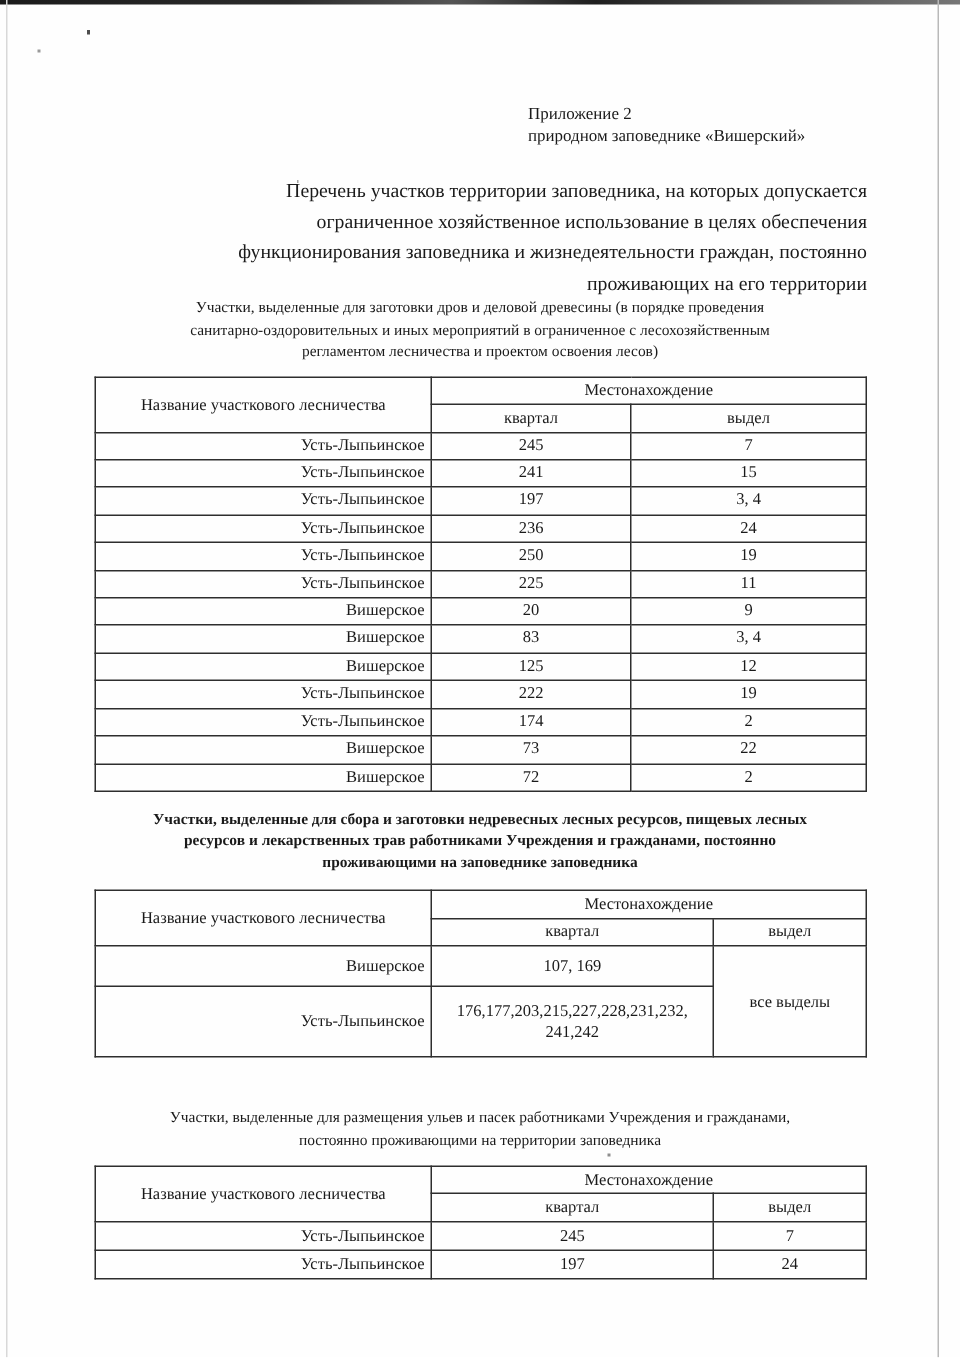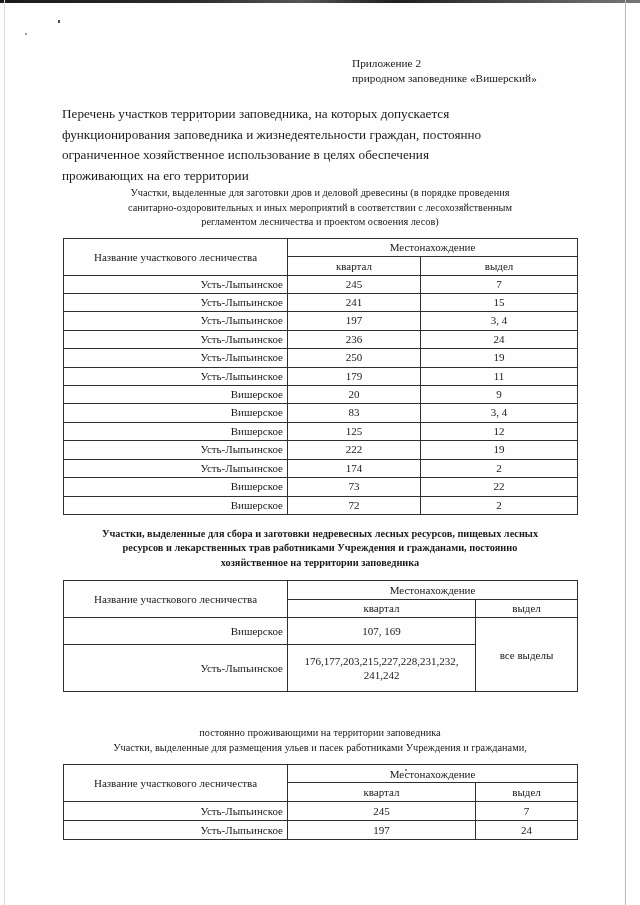--- a/index.html
+++ b/index.html
@@ -39,40 +39,40 @@
     width: 1px; height: 905px;
     background: #b9b9b9;
   }
   .speck {
     position: absolute;
     background: #4d4d4d;
   }
 
   .content {
     position: absolute;
-    top: 0; left: 0;
+    top: 13px; left: 0;
     width: 640px;
   }
 
   
   .doc-header {
     margin-top: 56px;
     padding-left: 352px;
     font-size: 11.3px;
     line-height: 15.2px;
     text-align: left;
   }
   .doc-header div { white-space: nowrap; }
 
   
   .doc-title {
     margin: 18px 62px 0 62px;
     font-size: 13.2px;
     line-height: 20.5px;
-    text-align: left;
+    text-align: right;
   }
 
   
   .section-note {
     margin: 0 68px;
     font-size: 10.3px;
     line-height: 14.4px;
     text-align: center;
   }
   .sec1-note { }
@@ -136,28 +136,28 @@
 
   <div class="content">
 
     <div class="doc-header">
       <div>Приложение 2</div>
       <div>природном заповеднике «Вишерский»</div>
     </div>
 
     <div class="doc-title">
       <div>Перечень участков территории заповедника, на которых допускается</div>
+      <div>ограниченное хозяйственное использование в целях обеспечения</div>
       <div>функционирования заповедника и жизнедеятельности граждан, постоянно</div>
-      <div>ограниченное хозяйственное использование в целях обеспечения</div>
       <div>проживающих на его территории</div>
     </div>
 
     <div class="section-note sec1-note">
       <div>Участки, выделенные для заготовки дров и деловой древесины (в порядке проведения</div>
-      <div>санитарно-оздоровительных и иных мероприятий в соответствии с лесохозяйственным</div>
+      <div>санитарно-оздоровительных и иных мероприятий в ограниченное с лесохозяйственным</div>
       <div>регламентом лесничества и проектом освоения лесов)</div>
     </div>
 
     <table class="doc-table" id="table-timber">
       <colgroup>
         <col style="width:224px;">
         <col style="width:133px;">
         <col style="width:157px;">
       </colgroup>
       <thead>
@@ -191,21 +191,21 @@
           <td class="t-ctr">236</td>
           <td class="t-ctr">24</td>
         </tr>
         <tr>
           <td class="t-name">Усть-Лыпьинское</td>
           <td class="t-ctr">250</td>
           <td class="t-ctr">19</td>
         </tr>
         <tr>
           <td class="t-name">Усть-Лыпьинское</td>
-          <td class="t-ctr">179</td>
+          <td class="t-ctr">225</td>
           <td class="t-ctr">11</td>
         </tr>
         <tr>
           <td class="t-name">Вишерское</td>
           <td class="t-ctr">20</td>
           <td class="t-ctr">9</td>
         </tr>
         <tr>
           <td class="t-name">Вишерское</td>
           <td class="t-ctr">83</td>
@@ -235,21 +235,21 @@
           <td class="t-name">Вишерское</td>
           <td class="t-ctr">72</td>
           <td class="t-ctr">2</td>
         </tr>
       </tbody>
     </table>
 
     <div class="section-note sec2-note">
       <div>Участки, выделенные для сбора и заготовки недревесных лесных ресурсов, пищевых лесных</div>
       <div>ресурсов и лекарственных трав работниками Учреждения и гражданами, постоянно</div>
-      <div>хозяйственное на территории заповедника</div>
+      <div>проживающими на заповеднике заповедника</div>
     </div>
 
     <table class="doc-table" id="table-nontimber">
       <colgroup>
         <col style="width:224px;">
         <col style="width:188px;">
         <col style="width:102px;">
       </colgroup>
       <thead>
         <tr>
@@ -271,22 +271,22 @@
           <td class="t-name">Усть-Лыпьинское</td>
           <td class="t-ctr multiline">
             <div>176,177,203,215,227,228,231,232,</div>
             <div>241,242</div>
           </td>
         </tr>
       </tbody>
     </table>
 
     <div class="section-note sec3-note">
+      <div>Участки, выделенные для размещения ульев и пасек работниками Учреждения и гражданами,</div>
       <div>постоянно проживающими на территории заповедника</div>
-      <div>Участки, выделенные для размещения ульев и пасек работниками Учреждения и гражданами,</div>
     </div>
 
     <table class="doc-table" id="table-apiary">
       <colgroup>
         <col style="width:224px;">
         <col style="width:188px;">
         <col style="width:102px;">
       </colgroup>
       <thead>
         <tr>

